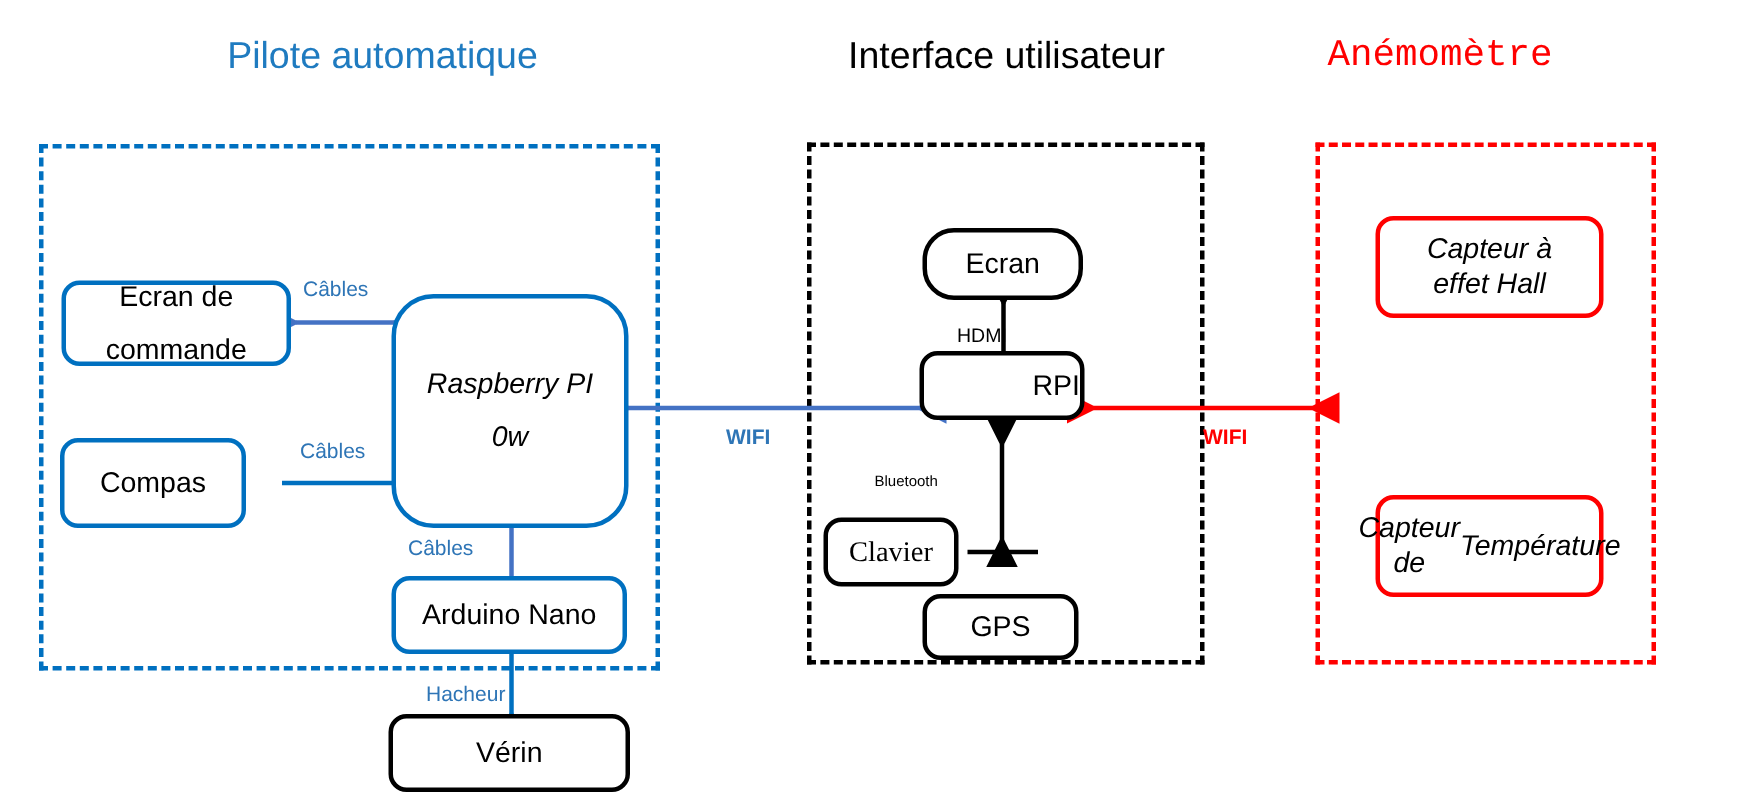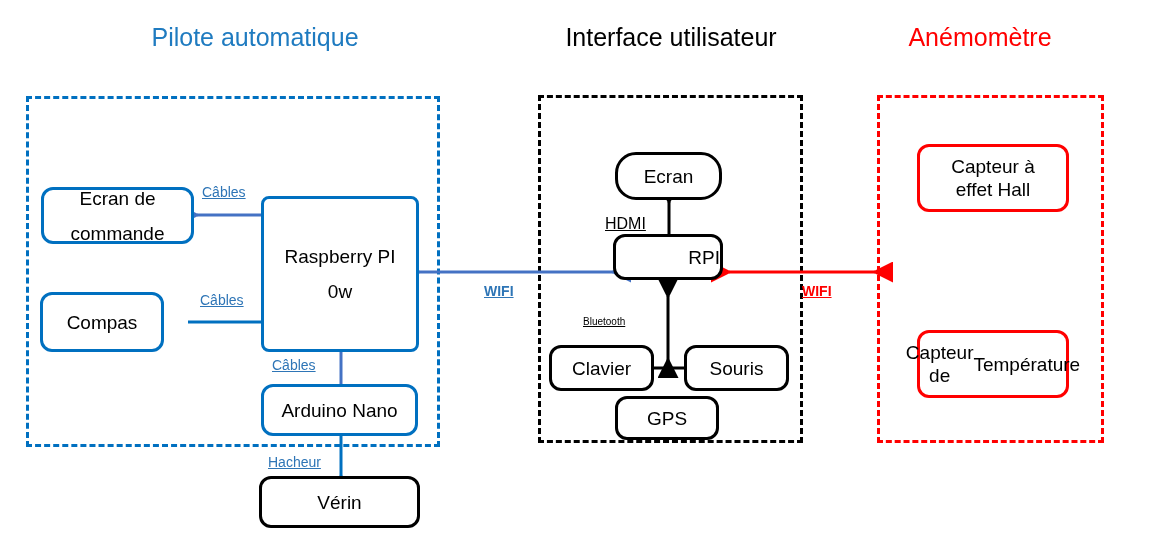--- a/index.html
+++ b/index.html
@@ -50,31 +50,30 @@
     justify-content: center;
     text-align: center;
     font-size: 19px;
     line-height: 23px;
     color: #000000;
     border-radius: 12px;
     z-index: 3;
   }
   .node-blue  { border: 3px solid #0070C0; gap: 12px; }
   .node-black { border: 3px solid #000000; }
-  .node-red   { border: 3px solid #FF0000; }
-  .node-round-lg { border-radius: 8px; }
+  .node-red   { border: 3px solid #FF0000; font-style: italic; }
+  .node-round-lg { border-radius: 28px; font-style: italic; }
 
   .edge-label {
     position: absolute;
     font-size: 14px;
     line-height: 17px;
     white-space: nowrap;
     z-index: 4;
     background: transparent;
-    text-decoration: underline;
   }
   .lbl-blue  { color: #2E75B6; }
   .lbl-black { color: #000000; }
   .lbl-red   { color: #FF0000; }
 
   .edge {
     position: absolute;
     z-index: 2;
     overflow: visible;
   }
@@ -82,21 +81,21 @@
 </style>
 </head>
 <body>
 
 <div id="canvas">
 
   <div class="title title-blue" style="left:130px; top:22px; width:250px;">Pilote automatique</div>
 
   <div class="title title-black" style="left:546px; top:22px; width:250px;">Interface utilisateur</div>
 
-  <div class="title title-red" style="left:860px; top:22px; width:240px;">Anémomètre</div>
+  <div class="title title-red" style="left:840px; top:22px; width:240px;font-family:Liberation Mono, monospace;">Anémomètre</div>
 
   <div class="group group-blue" style="left:26px; top:96px; width:414px; height:351px;"></div>
 
   <div class="group group-black" style="left:538px; top:95px; width:265px; height:348px;"></div>
 
   <div class="group group-red" style="left:877px; top:95px; width:227px; height:348px;"></div>
 
   <div class="edge" style="left:190px; top:200px; width:80px; height:30px;">
     <svg width="80" height="30" viewBox="0 0 80 30">
       <defs>
@@ -142,21 +141,21 @@
   <div class="edge" style="left:326px; top:436px; width:30px; height:48px;">
     <svg width="30" height="48" viewBox="0 0 30 48">
       <defs>
         <marker id="ah-b4e" markerWidth="7" markerHeight="7" refX="1" refY="3.5" orient="auto">
           <path d="M0,3.5 L7,0 L7,7 Z" fill="#0070C0"></path>
         </marker>
       </defs>
       <line x1="15" y1="0" x2="15" y2="40" stroke="#0070C0" stroke-width="3" marker-end="url(#ah-b4e)"></line>
     </svg>
   </div>
-  <div class="edge-label lbl-blue" style="left:268px; top:454px;">Hacheur</div>
+  <div class="edge-label lbl-blue" style="left:284px; top:454px;">Hacheur</div>
 
   <div class="edge" style="left:412px; top:257px; width:208px; height:30px;">
     <svg width="208" height="30" viewBox="0 0 208 30">
       <defs>
         <marker id="ah-b5s" markerWidth="7" markerHeight="7" refX="6" refY="3.5" orient="auto">
           <path d="M7,3.5 L0,0 L0,7 Z" fill="#4472C4"></path>
         </marker>
         <marker id="ah-b5e" markerWidth="7" markerHeight="7" refX="1" refY="3.5" orient="auto">
           <path d="M0,3.5 L7,0 L7,7 Z" fill="#4472C4"></path>
         </marker>
@@ -172,21 +171,21 @@
         <marker id="ah-k6s" markerWidth="7" markerHeight="7" refX="6" refY="3.5" orient="auto">
           <path d="M7,3.5 L0,0 L0,7 Z" fill="#000000"></path>
         </marker>
         <marker id="ah-k6e" markerWidth="7" markerHeight="7" refX="1" refY="3.5" orient="auto">
           <path d="M0,3.5 L7,0 L7,7 Z" fill="#000000"></path>
         </marker>
       </defs>
       <line x1="15" y1="6" x2="15" y2="52" stroke="#000000" stroke-width="3" marker-start="url(#ah-k6s)" marker-end="url(#ah-k6e)"></line>
     </svg>
   </div>
-  <div class="edge-label lbl-black" style="left:605px; top:215px; font-size:16px;">HDMI</div>
+  <div class="edge-label lbl-black" style="left:638px; top:215px; font-size:13px;">HDMI</div>
 
   <div class="edge" style="left:640px; top:290px; width:70px; height:80px;">
     <svg width="70" height="80" viewBox="0 0 70 80">
       <defs>
         <marker id="ah-k7s" markerWidth="7" markerHeight="7" refX="6" refY="3.5" orient="auto">
           <path d="M7,3.5 L0,0 L0,7 Z" fill="#000000"></path>
         </marker>
         <marker id="ah-k7e" markerWidth="7" markerHeight="7" refX="1" refY="3.5" orient="auto">
           <path d="M0,3.5 L7,0 L7,7 Z" fill="#000000"></path>
         </marker>
@@ -236,27 +235,24 @@
   </div>
 
   <div class="node node-black" style="left:615px; top:152px; width:107px; height:48px;border-radius:21px;">
     <span>Ecran</span>
   </div>
 
   <div class="node node-black" style="left:613px; top:234px; width:110px; height:46px;justify-content:flex-end;">
     <span>RPI</span>
   </div>
 
-  <div class="node node-black" style="left:549px; top:345px; width:105px; height:46px;">
+  <div class="node node-black" style="left:549px; top:345px; width:90px; height:46px;font-family:Liberation Serif, serif;">
     <span>Clavier</span>
   </div>
 
-  <div class="node node-black" style="left:684px; top:345px; width:105px; height:46px;">
-    <span>Souris</span>
-  </div>
 
   <div class="node node-black" style="left:615px; top:396px; width:104px; height:44px;">
     <span>GPS</span>
   </div>
 
   <div class="node node-red" style="left:917px; top:144px; width:152px; height:68px; flex-direction:column;">
     <span>Capteur à</span>
     <span>effet Hall</span>
   </div>
 

